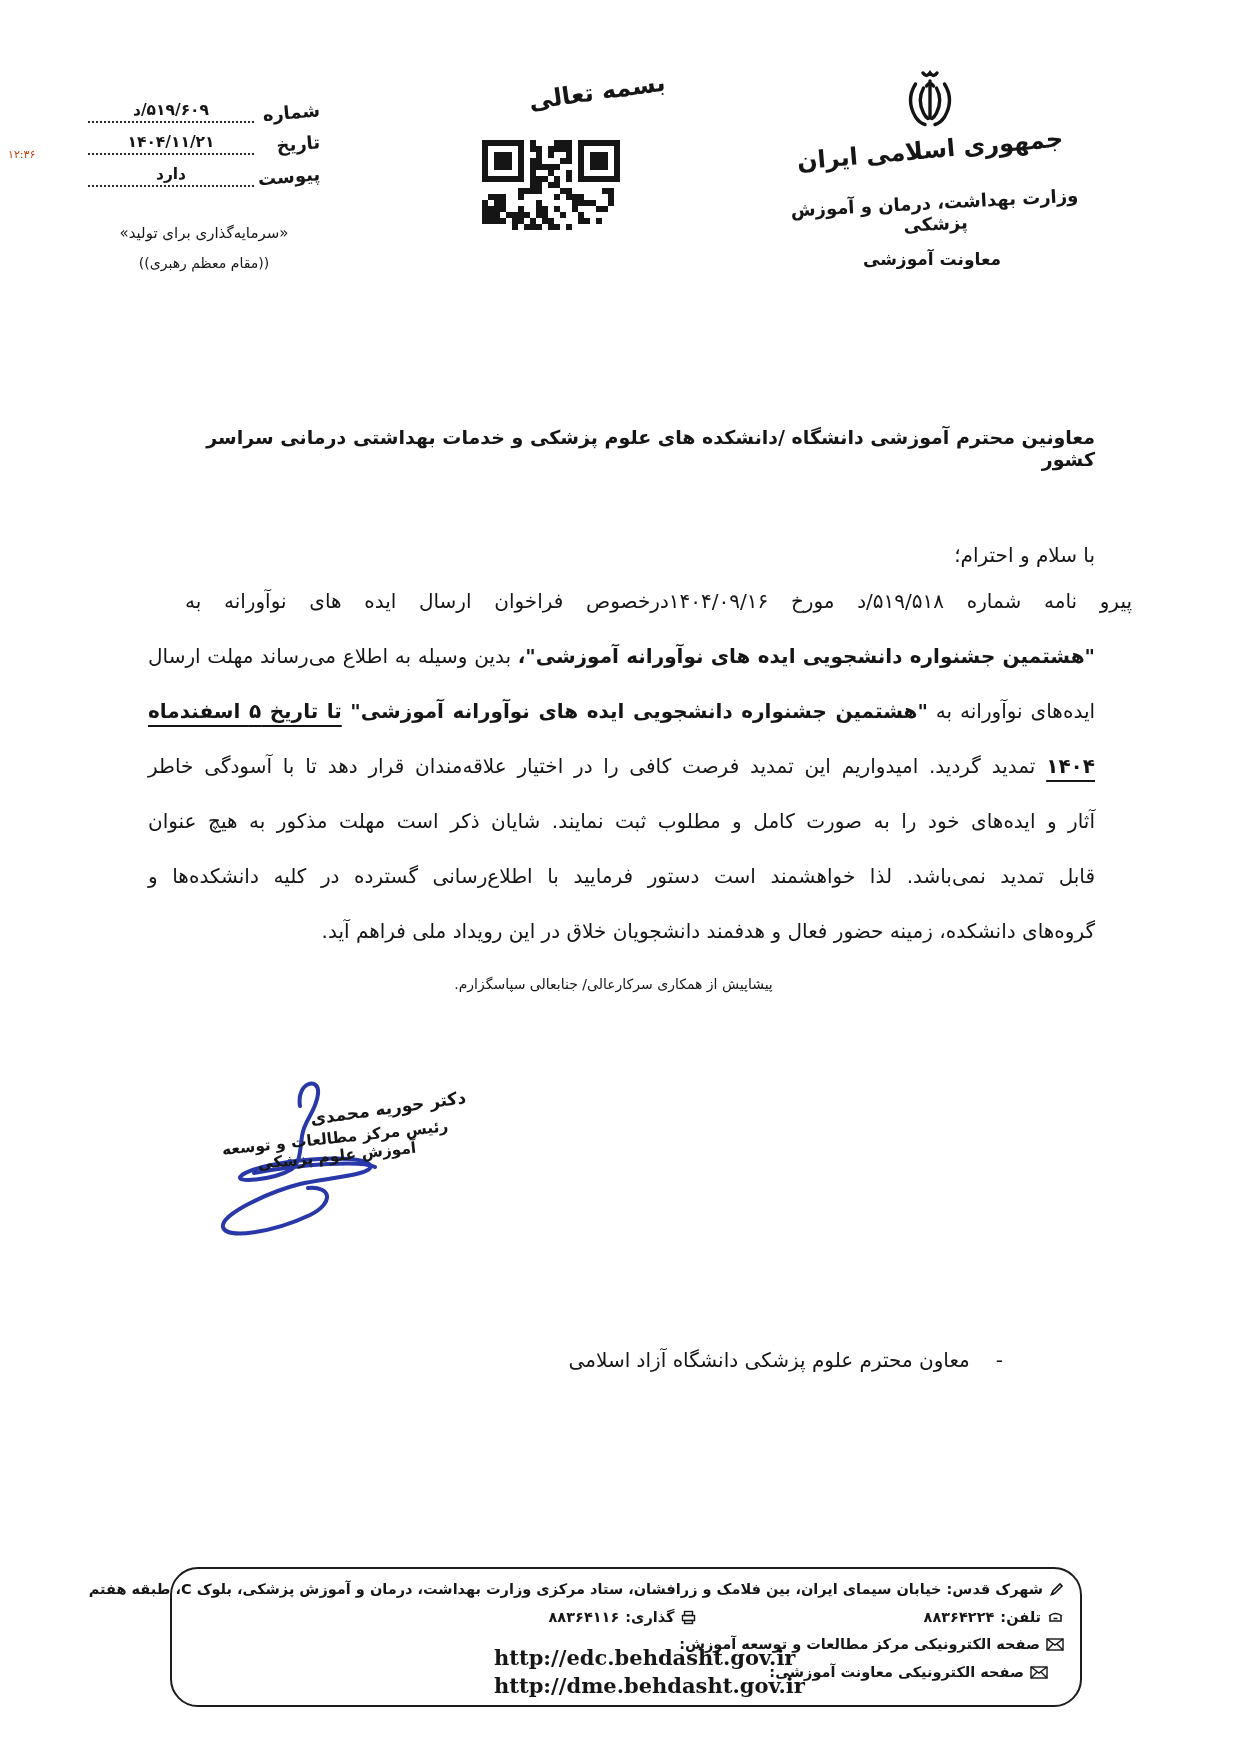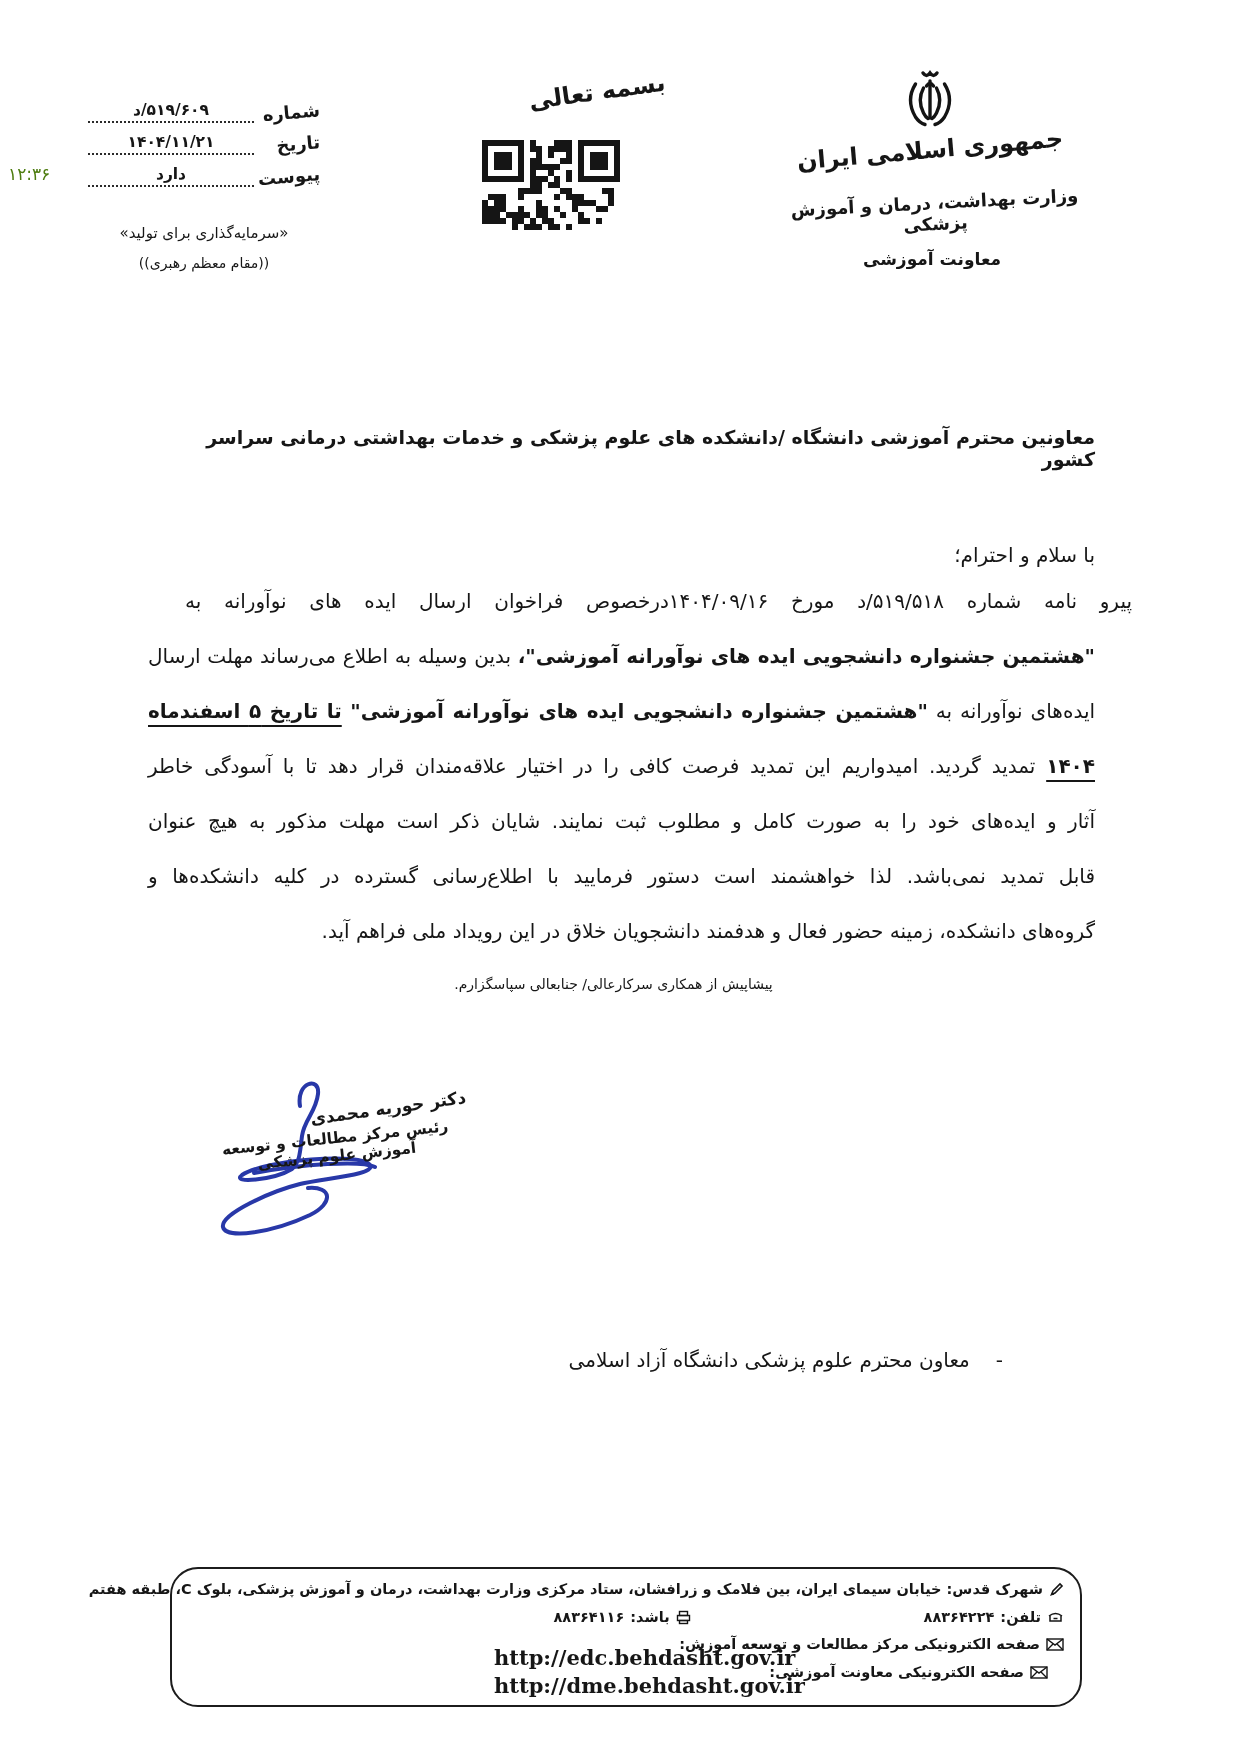--- a/index.html
+++ b/index.html
@@ -2,21 +2,21 @@
 <html lang="fa" style="--ink: #2838a8;"><head>
 <meta charset="utf-8">
 <style>
   html,body{margin:0;padding:0;background:#e8e8e8;}
   .page{position:relative;width:1242px;height:1754px;margin:0 auto;background:#ffffff;
         font-family:"DejaVu Sans",sans-serif;color:#161616;overflow:hidden;}
   .abs{position:absolute;}
   .rtl{direction:rtl;unicode-bidi:isolate;}
   .num{direction:ltr;unicode-bidi:bidi-override;font-family:"DejaVu Sans",sans-serif;}
   
-  .timestamp{left:8px;top:148px;font-size:17px;color:#4d7c0f;margin-top:16px;}
+  .timestamp{left:8px;top:148px;font-size:11px;color:#c2410c;}
   .info-block{left:88px;top:100px;width:232px;}
   .info-row{direction:rtl;display:flex;align-items:flex-end;margin-bottom:9px;}
   .info-label{width:66px;font-weight:bold;font-size:18px;transform:rotate(-5deg);white-space:nowrap;}
   .dotline{flex:1;border-bottom:2px dotted #2a2a2a;text-align:center;font-weight:bold;font-size:15.5px;
            padding-bottom:1px;line-height:20px;}
   .slogan{left:88px;top:218px;width:232px;text-align:center;font-size:15px;line-height:30px;}
   .slogan .l2{font-size:14px;}
   
   .besmele{left:497px;top:78px;width:200px;text-align:center;font-weight:bold;font-size:24px;
            transform:rotate(-8deg);}
@@ -339,21 +339,21 @@
     <div class="f-row f-fax">
       <span class="ficon">
         <svg width="15" height="15" viewBox="0 0 15 15">
             <g stroke="#141414" stroke-width="1.4" fill="none">
               <rect x="3.5" y="1.5" width="8" height="4"></rect>
               <rect x="1.5" y="5.5" width="12" height="5"></rect>
               <rect x="3.5" y="10.5" width="8" height="3"></rect>
             </g>
           </svg>
       </span>
-      <span>باشد:</span>
+      <span>گذاری:</span>
       <span class="num">۸۸۳۶۴۱۱۶</span>
     </div>
     <div class="f-row f-lbl3">
       <span class="ficon">
         <svg width="18" height="13" viewBox="0 0 18 13">
             <g stroke="#141414" stroke-width="1.4" fill="none">
               <rect x="1" y="1" width="16" height="11"></rect>
               <path d="M1 1 L9 7 L17 1"></path>
               <path d="M1 12 L7 6 M17 12 L11 6"></path>
             </g>

